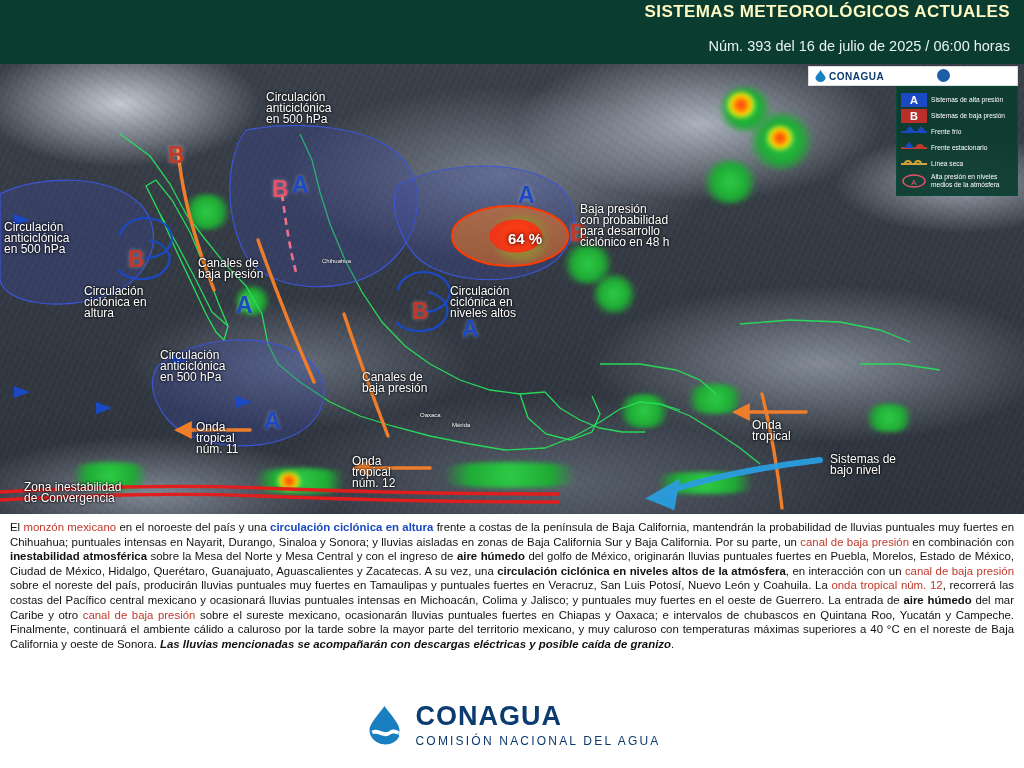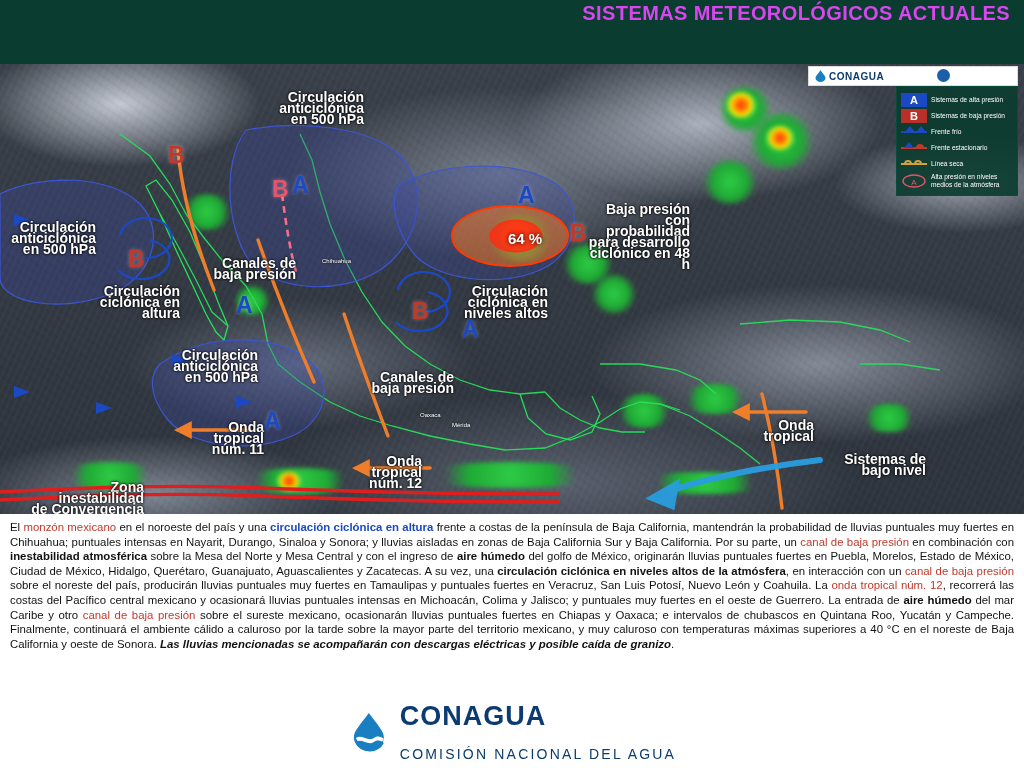--- a/index.html
+++ b/index.html
@@ -12,21 +12,21 @@
   .page{position:relative;width:1024px;height:768px;}
 
   
   .header{
     position:absolute;top:0;left:0;width:1024px;height:64px;
     background:#0b3c30;
     border-bottom:2px solid #0a2f26;
   }
   .header .title{
     position:absolute;right:14px;top:2px;
-    color:#d946ef;font-size:20px;font-weight:bold;letter-spacing:.4px;
+    color:#fef9c3;font-size:17px;font-weight:bold;letter-spacing:.4px;
     text-align:right;
   }
   .header .subtitle{
     position:absolute;right:14px;top:38px;
     color:#e8f3ef;font-size:14.5px;
     text-align:right;
   }
 
   
   .map{
@@ -93,22 +93,22 @@
   .cg-drop{
     position:absolute;left:6px;top:3px;width:11px;height:12px;
   }
   .smn-circle{
     position:absolute;left:128px;top:2px;width:13px;height:13px;border-radius:50%;
     background:#1a5fa8;
   }
 
   
   .lbl{
-    position:absolute;color:#ffffff;font-size:14px;font-weight:bold;
-    line-height:11px;text-align:right;
+    position:absolute;color:#ffffff;font-size:12px;font-weight:normal;
+    line-height:11px;text-align:left;
     text-shadow:0 0 3px rgba(0,0,0,.95),0 0 2px rgba(0,0,0,.95);
   }
   .bigA{
     position:absolute;color:#1b49c4;font-size:23px;font-weight:bold;
     text-shadow:0 0 4px rgba(255,255,255,.35);
   }
   .bigB{
     position:absolute;color:#c0392b;font-size:23px;font-weight:bold;
     text-shadow:0 0 4px rgba(255,255,255,.35);
   }
@@ -144,30 +144,31 @@
   }
   .footer-inner{
     position:absolute;left:50%;top:8px;transform:translateX(-50%);
     display:flex;align-items:center;
   }
   .footer-logo{width:42px;height:42px;margin-right:10px;}
   .footer-text .big{
     font-size:27px;color:#0b3b6f;font-weight:bold;letter-spacing:1px;line-height:28px;
   }
   .footer-text .small{
-    font-size:14px;color:#0b3b6f;letter-spacing:2.2px;margin-top:16px;
+    font-size:12px;color:#0b3b6f;letter-spacing:2.2px;margin-top:4px;
   }
 </style>
 </head>
 <body>
 
 <div class="page">
 
   <div class="header">
     <div class="title">SISTEMAS METEOROLÓGICOS ACTUALES</div>
+    <div class="subtitle">Núm. 393 del 16 de julio de 2025 / 06:00 horas</div>
   </div>
 
   <div class="map">
     <div class="sat">
       <div class="sat-base"></div>
       <div class="sat-noise"></div>
 
       <div class="storm green" style="left:716px;top:22px;width:58px;height:46px;"></div>
       <div class="storm yellowred" style="left:726px;top:28px;width:30px;height:26px;"></div>
       <div class="storm green" style="left:746px;top:48px;width:70px;height:58px;"></div>

